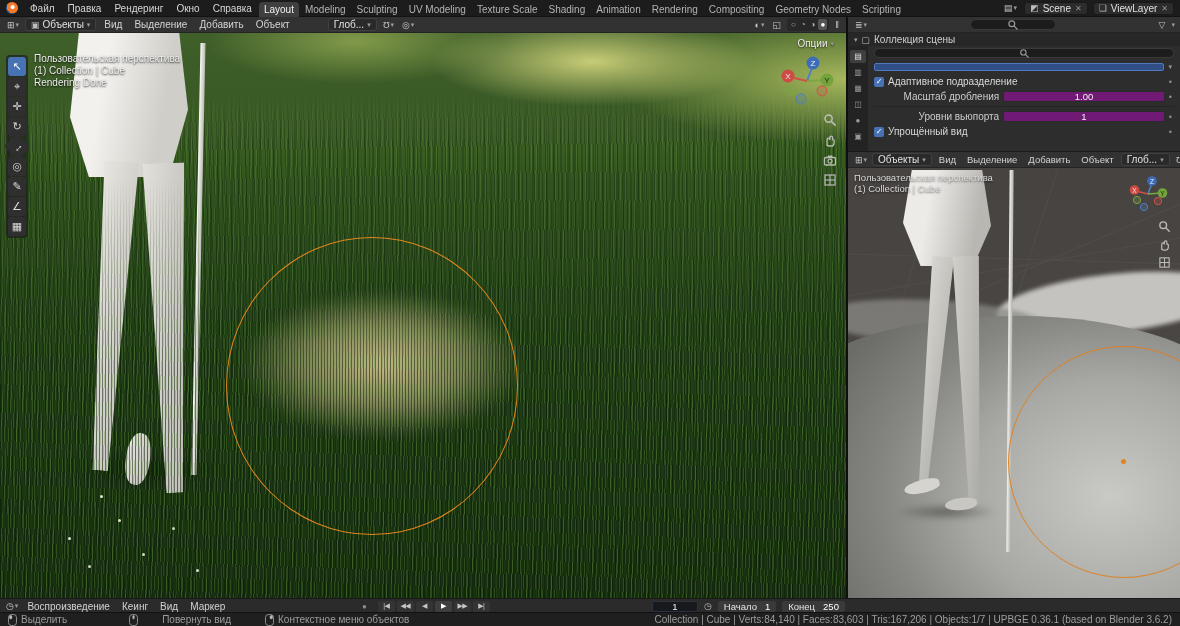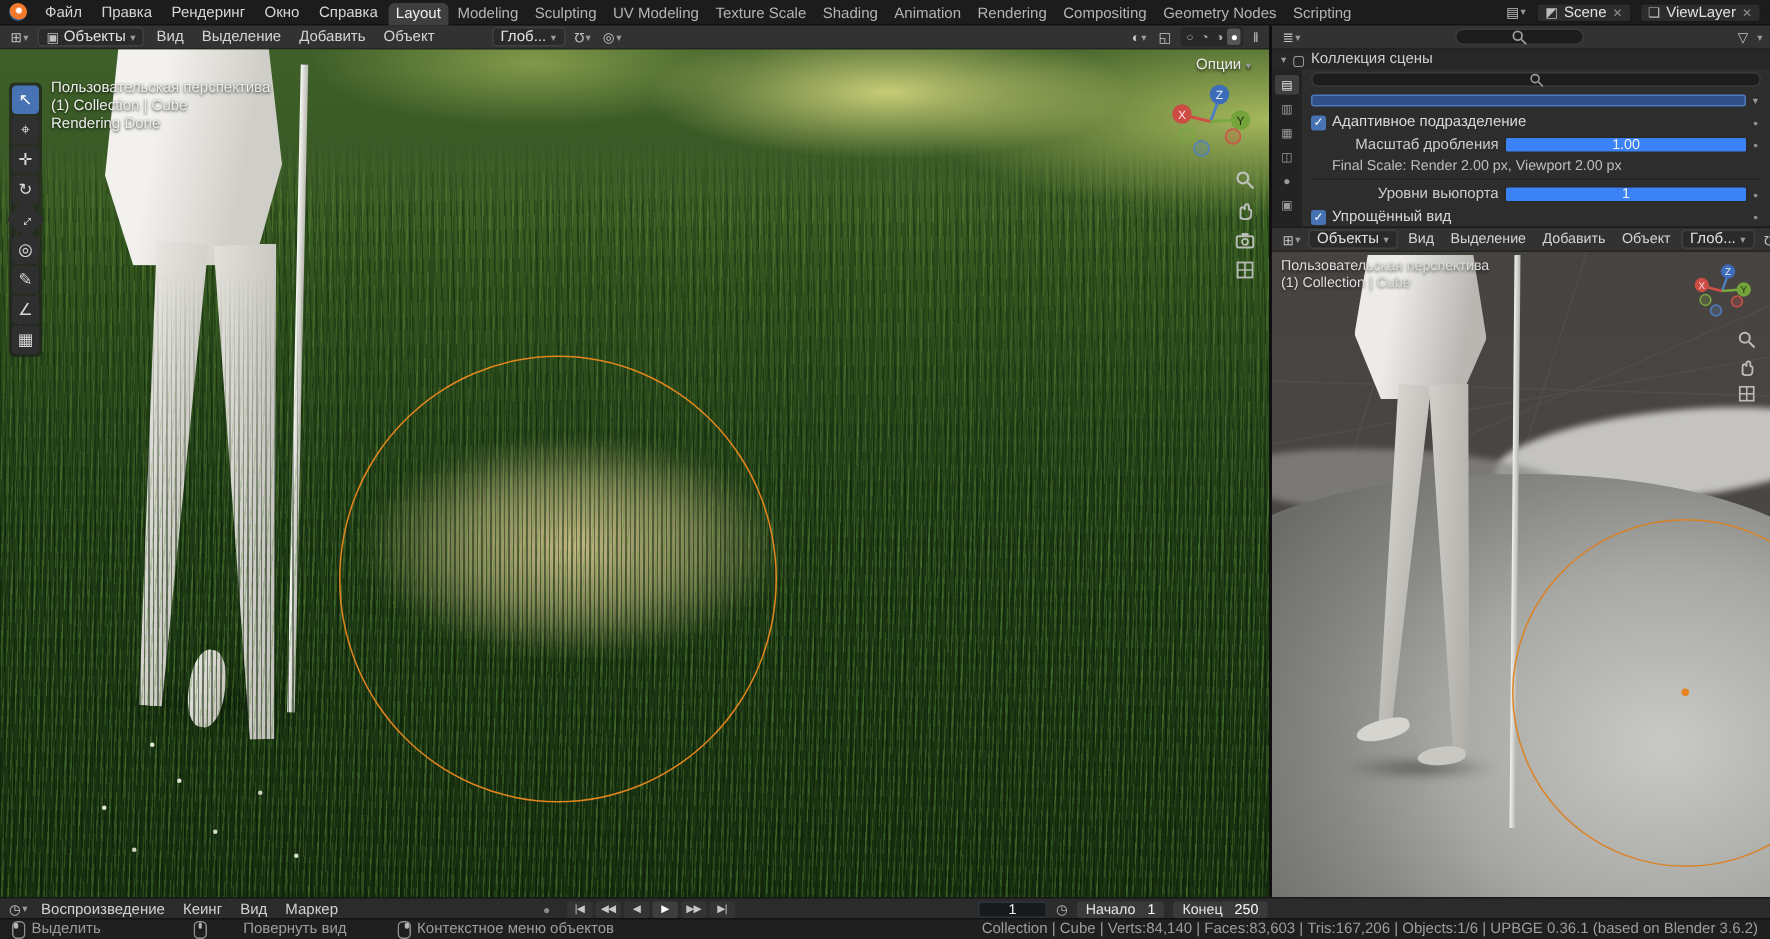--- a/index.html
+++ b/index.html
@@ -66,21 +66,21 @@
     font-size:8px; color:#9a9a9a; border-radius:2px; }
   .ptab.active { background:#3f3f3f; color:#e8e8e8; }
   .prop-body { flex:1; padding:2px 6px 0 6px; display:flex; flex-direction:column; gap:2px; overflow:hidden; }
   .prop-search { width:100%; height:10px; }
   .prow { display:flex; align-items:center; gap:4px; height:13px; font-size:10px; color:#d8d8d8; padding-right:2px; }
   .blue-bar { flex:1; height:8px; background:#2f4f86; border:1px solid #4d79bd; border-radius:2px; }
   .checkbox { width:10px; height:10px; background:#4772b3; border-radius:2px; color:#fff;
     font-size:8px; display:flex; align-items:center; justify-content:center; }
   .dot { margin-left:auto; color:#8f8f8f; font-size:9px; }
   .prow .lbl { width:42%; text-align:right; color:#cccccc; overflow:hidden; }
-  .numfield { flex:1; height:11px; background:#3b82f6; border:1px solid #2a2a2a; border-radius:2px;
+  .numfield { flex:1; height:11px; background:#701a75; border:1px solid #2a2a2a; border-radius:2px;
     display:flex; align-items:center; justify-content:center; font-size:9.5px; color:#f0f0f0; }
   .info { color:#bdbdbd; font-size:9.5px; padding-left:14px; }
   .sep { height:1px; background:#242424; margin:1px 0; }
 
   
   #viewport { position:absolute; left:0; top:33px; width:846px; height:565px;
     background:#24411a; overflow:hidden; }
   .grass { position:absolute; inset:0; z-index:0;
     background:
       repeating-linear-gradient(88deg, rgba(8,25,6,0.30) 0 1px, transparent 1px 4px),
@@ -334,21 +334,20 @@
       <div class="prow">
         <span class="checkbox">✓</span>
         <span>Адаптивное подразделение</span>
         <span class="dot">•</span>
       </div>
       <div class="prow">
         <span class="lbl">Масштаб дробления</span>
         <span class="numfield">1.00</span>
         <span class="dot">•</span>
       </div>
-      <div class="info">Final Scale: Render 2.00 px, Viewport 2.00 px</div>
       <div class="sep"></div>
       <div class="prow">
         <span class="lbl">Уровни вьюпорта</span>
         <span class="numfield">1</span>
         <span class="dot">•</span>
       </div>
       <div class="prow">
         <span class="checkbox">✓</span>
         <span>Упрощённый вид</span>
         <span class="dot">•</span>
@@ -561,16 +560,16 @@
       </svg>
       <span>Повернуть вид</span>
     </span>
     <span class="hint" id="hint2">
       <svg width="9" height="12" viewBox="0 0 9 12">
         <rect x="0.5" y="0.5" width="8" height="11" rx="3" fill="none" stroke="#8f8f8f"></rect>
         <rect x="4.8" y="1.2" width="3" height="4" rx="1.4" fill="#b5b5b5"></rect>
       </svg>
       <span>Контекстное меню объектов</span>
     </span>
-    <span class="stats">Collection | Cube | Verts:84,140 | Faces:83,603 | Tris:167,206 | Objects:1/6 | UPBGE 0.36.1 (based on Blender 3.6.2)</span>
+    <span class="stats">Collection | Cube | Verts:84,140 | Faces:83,603 | Tris:167,206 | Objects:1/7 | UPBGE 0.36.1 (based on Blender 3.6.2)</span>
   </div>
 
 </div>
 
 </body></html>

